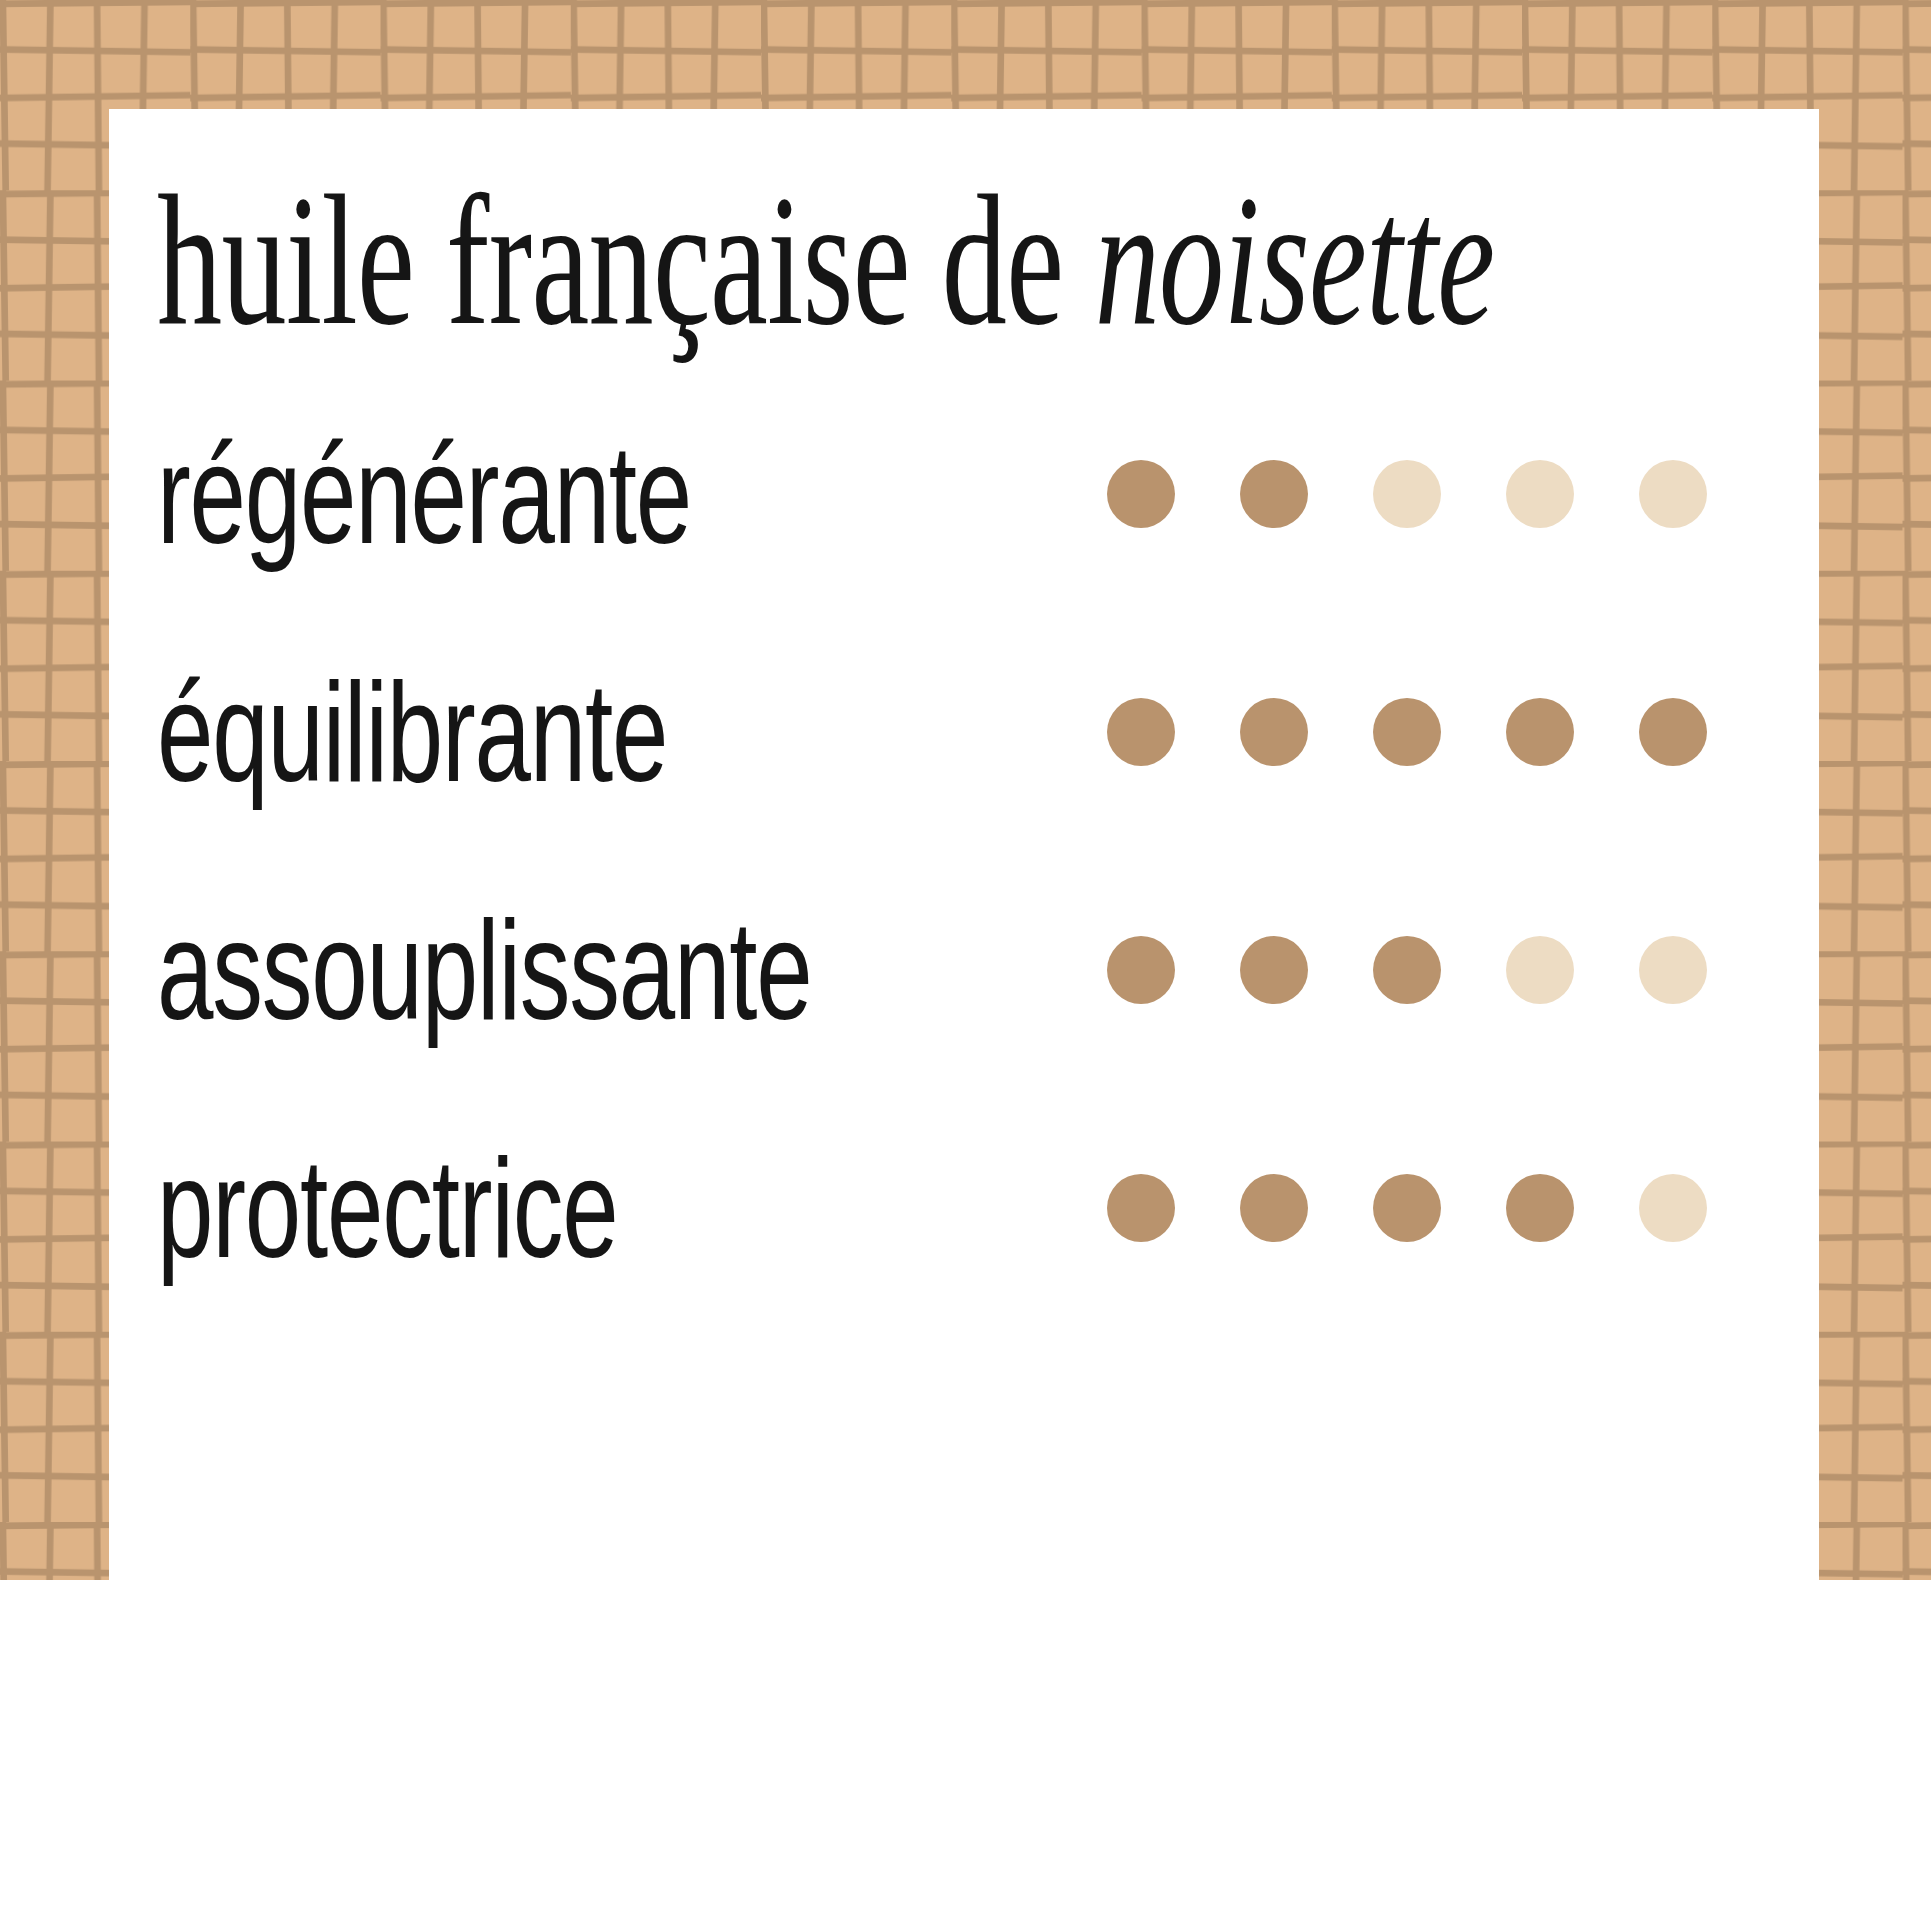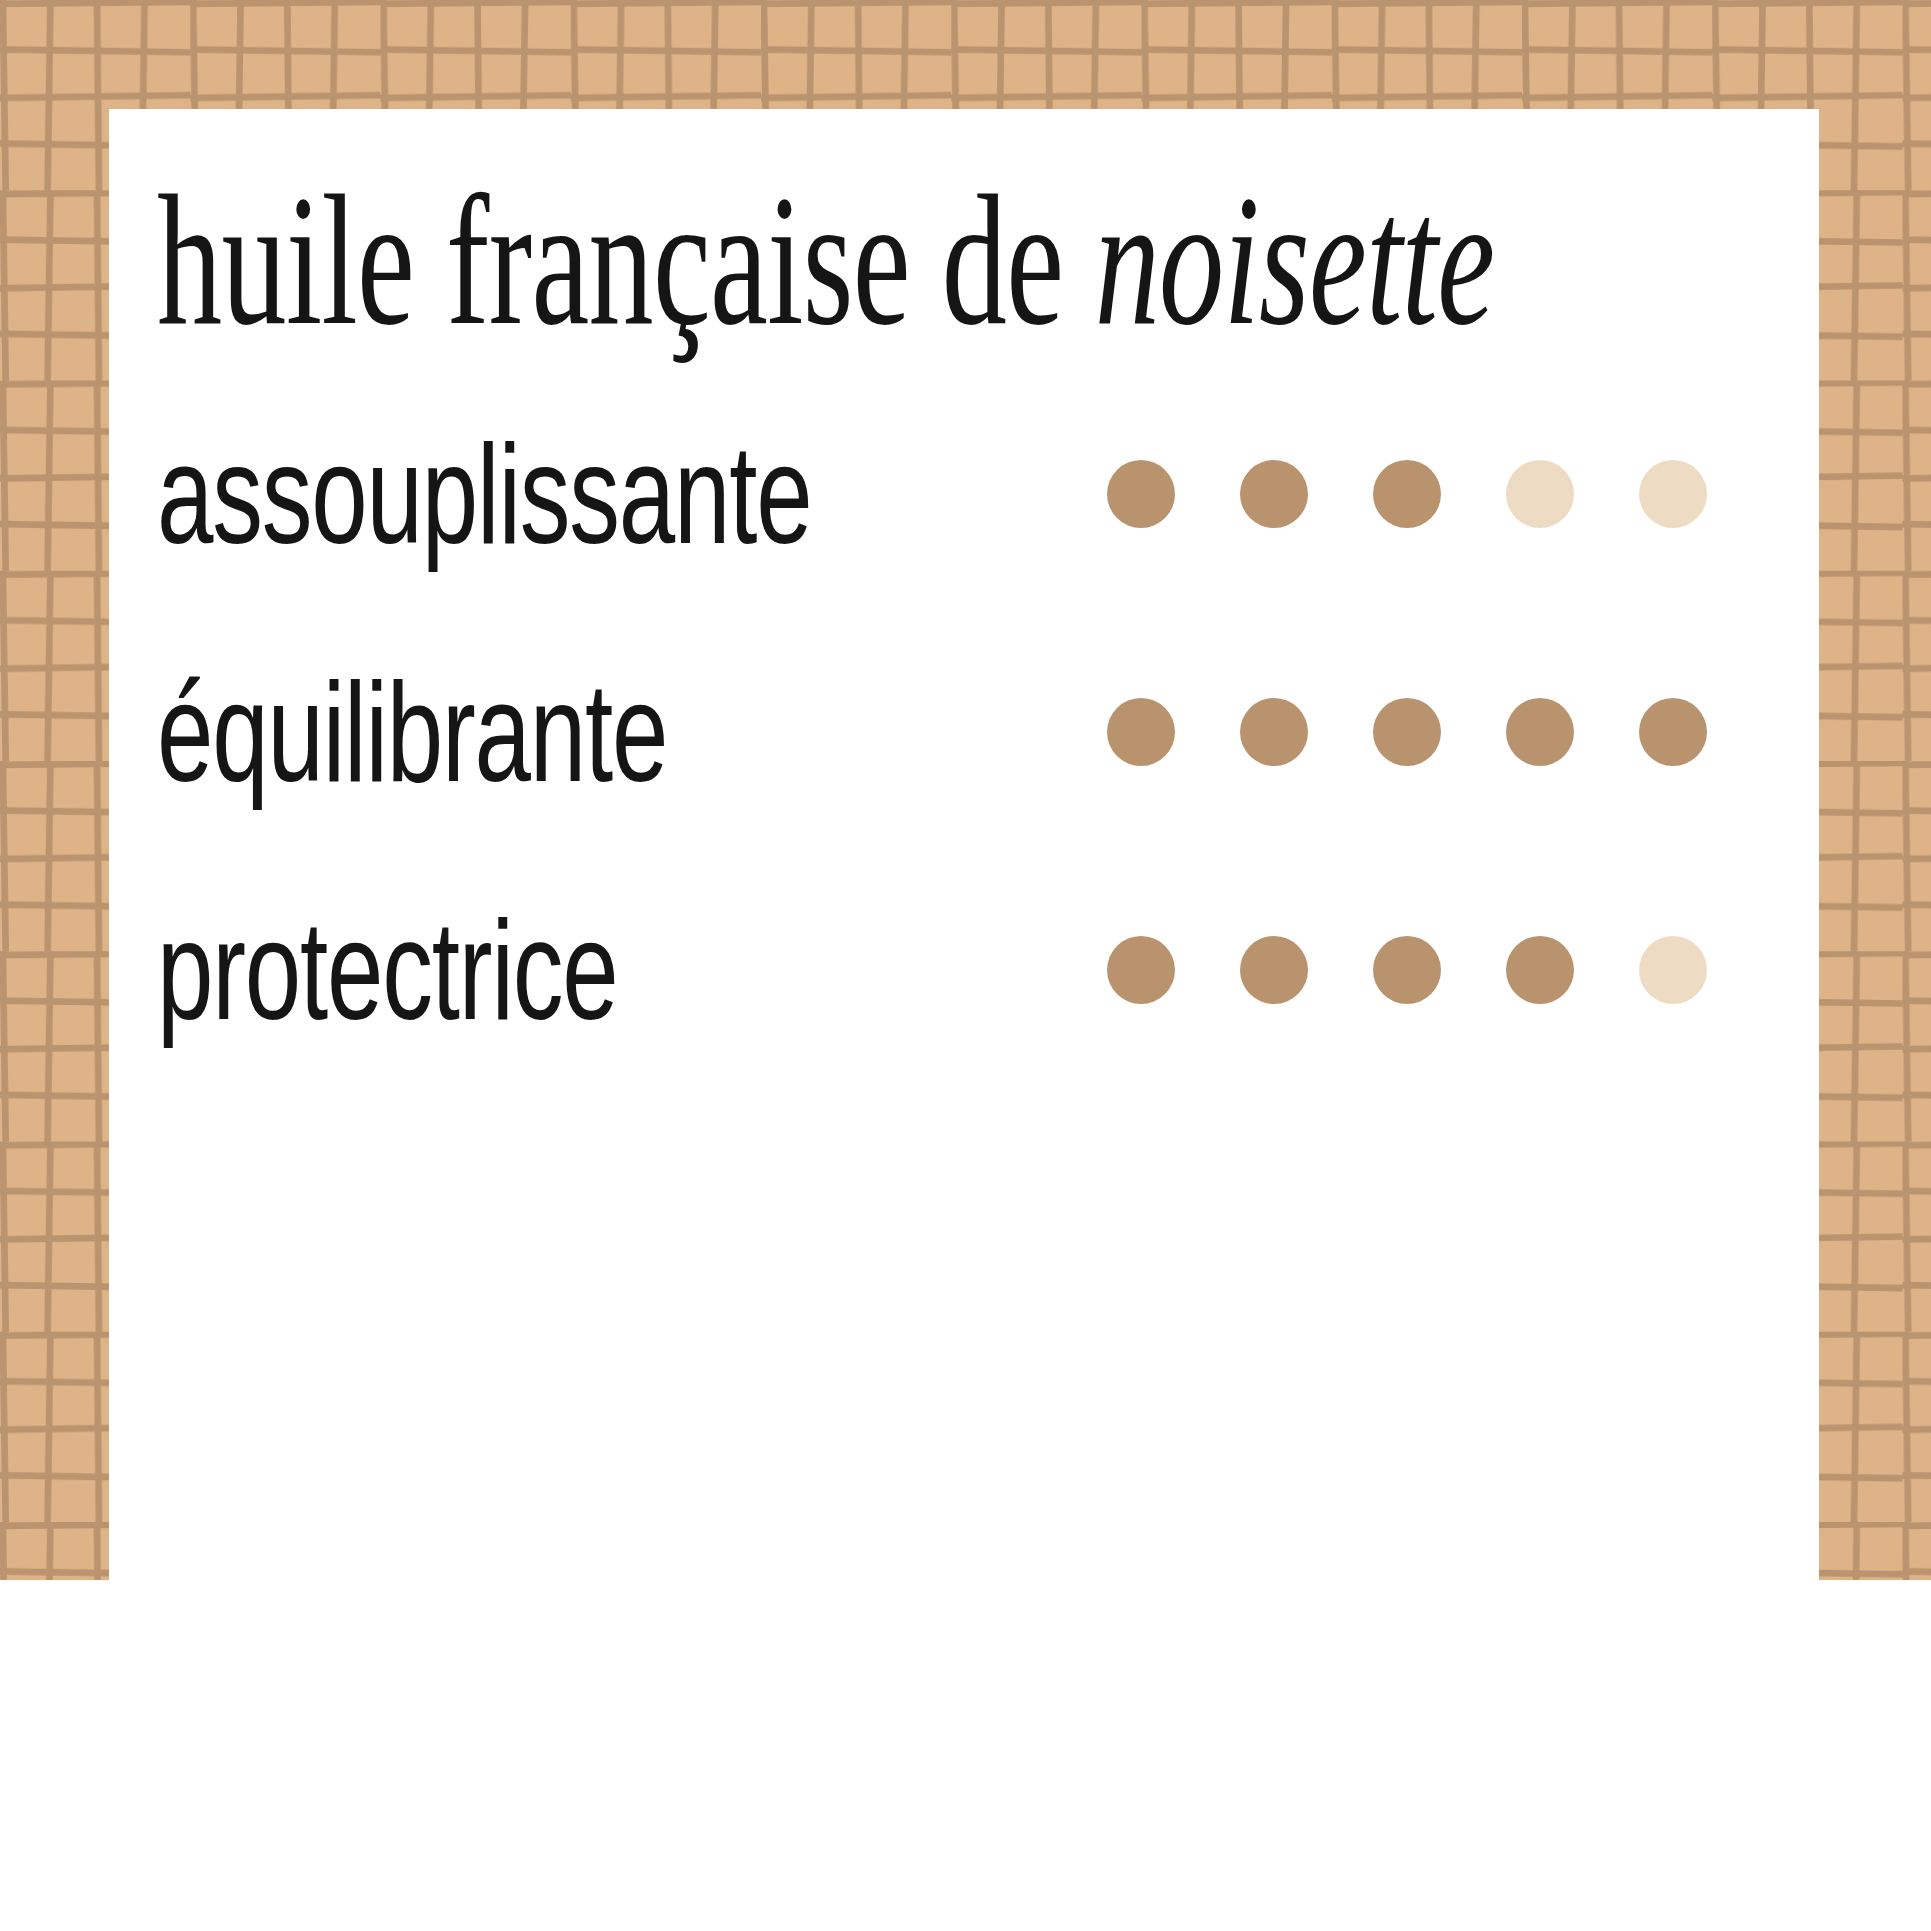--- a/index.html
+++ b/index.html
@@ -99,40 +99,50 @@
     </defs>
     <rect width="2031" height="2031" fill="url(#handgrid)"></rect>
   </svg>
 
   <div class="card" style="background: rgb(255, 255, 255);">
     <h1 class="title"><span>huile française de</span><span class="italic">noisette</span></h1>
 
     <div class="rows" id="rows">
 
 
-
   <div class="row">
-    <div class="label">assouplissante</div>
+    <div class="label">régénérante</div>
     <div class="dots">
             <span class="dot" style="background: rgb(185, 147, 109);"></span>
             <span class="dot" style="background: rgb(185, 147, 109);"></span>
-            <span class="dot" style="background: rgb(185, 147, 109);"></span>
+            <span class="dot" style="background: rgb(237, 220, 195);"></span>
             <span class="dot" style="background: rgb(237, 220, 195);"></span>
             <span class="dot" style="background: rgb(237, 220, 195);"></span>
           </div>
   </div>
 
   <div class="row">
     <div class="label">équilibrante</div>
     <div class="dots">
             <span class="dot" style="background: rgb(185, 147, 109);"></span>
             <span class="dot" style="background: rgb(185, 147, 109);"></span>
             <span class="dot" style="background: rgb(185, 147, 109);"></span>
             <span class="dot" style="background: rgb(185, 147, 109);"></span>
             <span class="dot" style="background: rgb(185, 147, 109);"></span>
+          </div>
+  </div>
+
+  <div class="row">
+    <div class="label">assouplissante</div>
+    <div class="dots">
+            <span class="dot" style="background: rgb(185, 147, 109);"></span>
+            <span class="dot" style="background: rgb(185, 147, 109);"></span>
+            <span class="dot" style="background: rgb(185, 147, 109);"></span>
+            <span class="dot" style="background: rgb(237, 220, 195);"></span>
+            <span class="dot" style="background: rgb(237, 220, 195);"></span>
           </div>
   </div>
 
   <div class="row">
     <div class="label">protectrice</div>
     <div class="dots">
             <span class="dot" style="background: rgb(185, 147, 109);"></span>
             <span class="dot" style="background: rgb(185, 147, 109);"></span>
             <span class="dot" style="background: rgb(185, 147, 109);"></span>
             <span class="dot" style="background: rgb(185, 147, 109);"></span>

